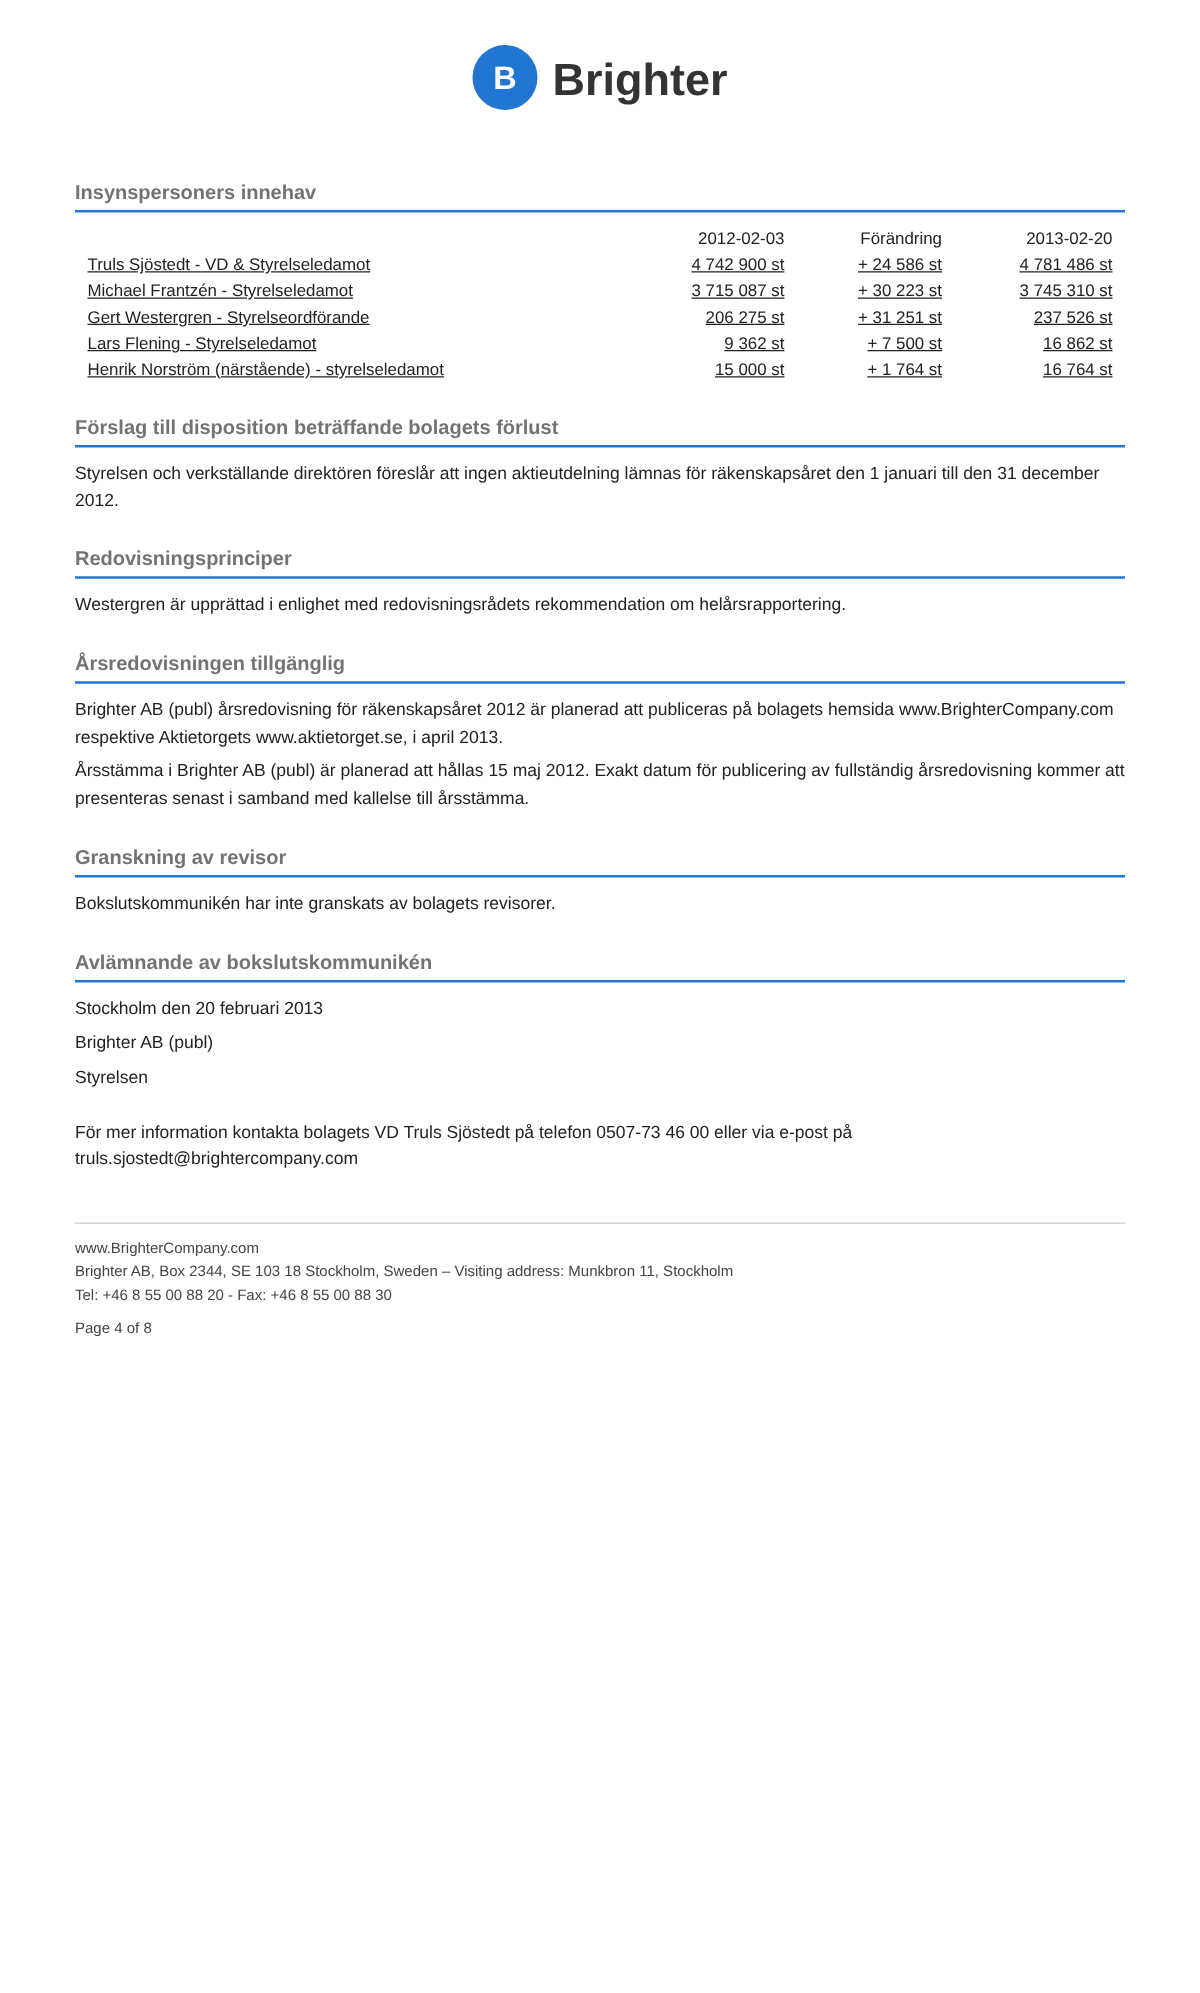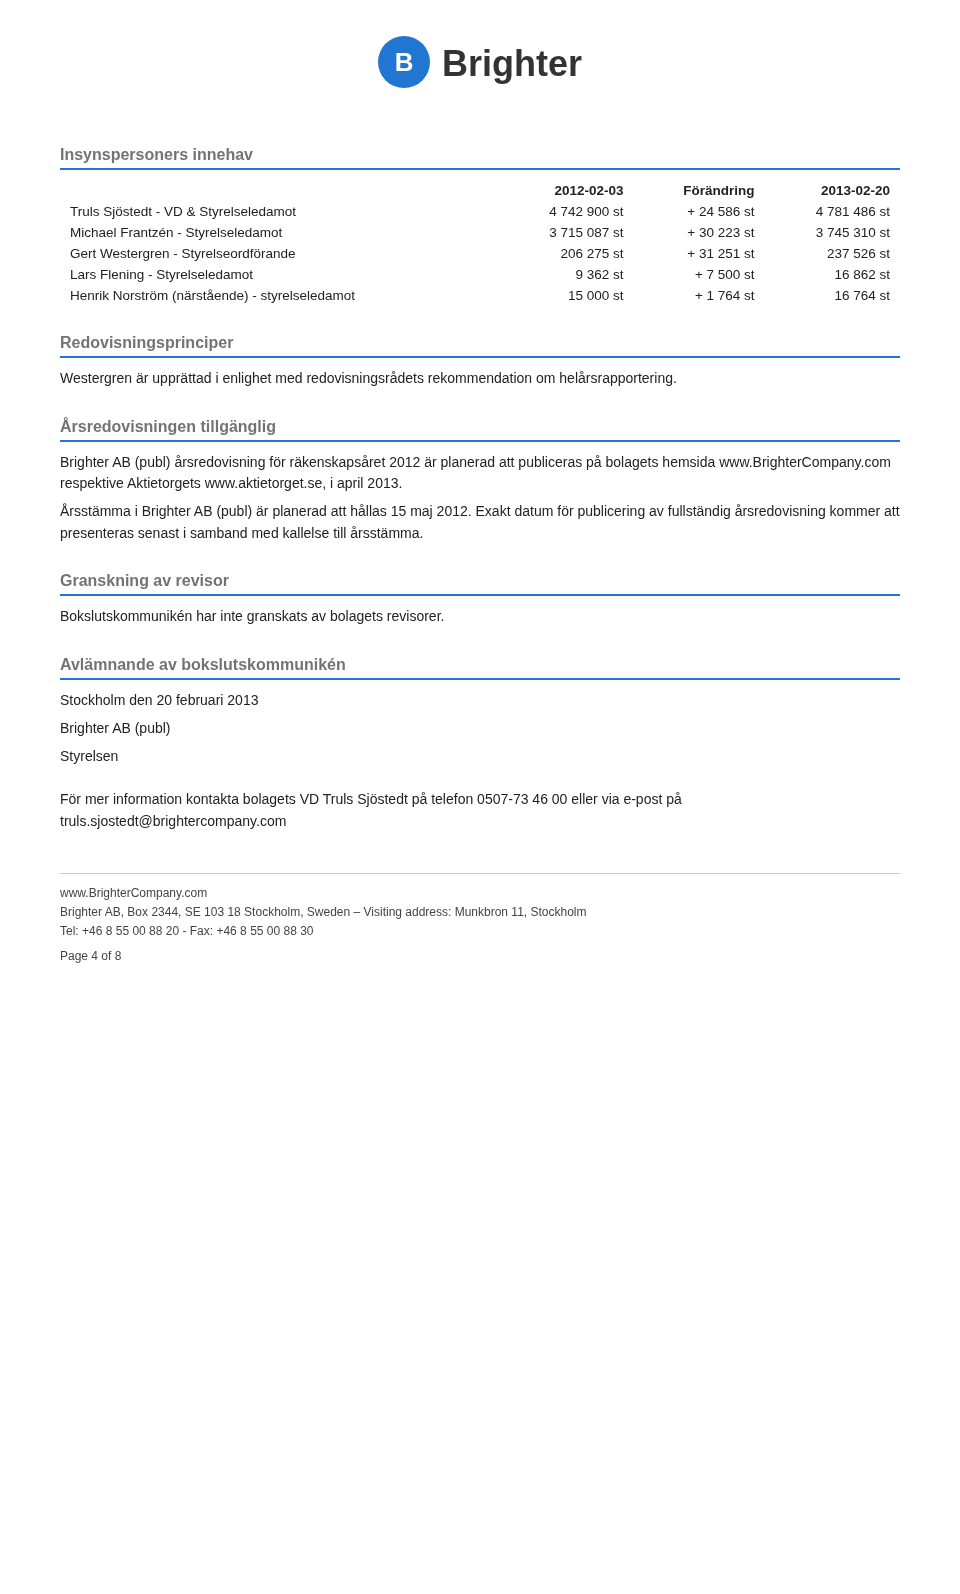--- a/index.html
+++ b/index.html
@@ -60,31 +60,32 @@
 
     
     .data-table {
       width: 100%;
       border-collapse: collapse;
       margin-bottom: 8px;
       font-size: 13.5px;
     }
     .data-table th {
       text-align: right;
-      font-weight: bold;
+      font-weight: normal;
       color: #222;
       padding: 3px 10px;
       white-space: nowrap;
     }
     .data-table th:first-child {
       text-align: left;
     }
     .data-table td {
       padding: 3px 10px;
       white-space: nowrap;
+      text-decoration: underline;
     }
     .data-table td:first-child {
       text-align: left;
     }
     .data-table td:not(:first-child) {
       text-align: right;
     }
 
     
     .para {
@@ -161,20 +162,24 @@
           <tr>
       <td>Henrik Norström (närstående) - styrelseledamot</td>
       <td>15 000 st</td>
       <td>+ 1 764 st</td>
       <td>16 764 st</td>
     </tr>
         </tbody>
     </table>
   </div>
 
+  <div>
+    <div class="section-heading">Förslag till disposition beträffande bolagets förlust</div>
+    <p class="para">Styrelsen och verkställande direktören föreslår att ingen aktieutdelning lämnas för räkenskapsåret den 1 januari till den 31 december 2012.</p>
+  </div>
 
   <div>
     <div class="section-heading">Redovisningsprinciper</div>
     <p class="para">Westergren är upprättad i enlighet med redovisningsrådets rekommendation om helårsrapportering.</p>
   </div>
 
   <div>
     <div class="section-heading">Årsredovisningen tillgänglig</div>
     <p class="para">Brighter AB (publ) årsredovisning för räkenskapsåret 2012 är planerad att publiceras på bolagets hemsida www.BrighterCompany.com respektive Aktietorgets www.aktietorget.se, i april 2013.</p>
     <p class="para">Årsstämma i Brighter AB (publ) är planerad att hållas 15 maj 2012. Exakt datum för publicering av fullständig årsredovisning kommer att presenteras senast i samband med kallelse till årsstämma.</p>

